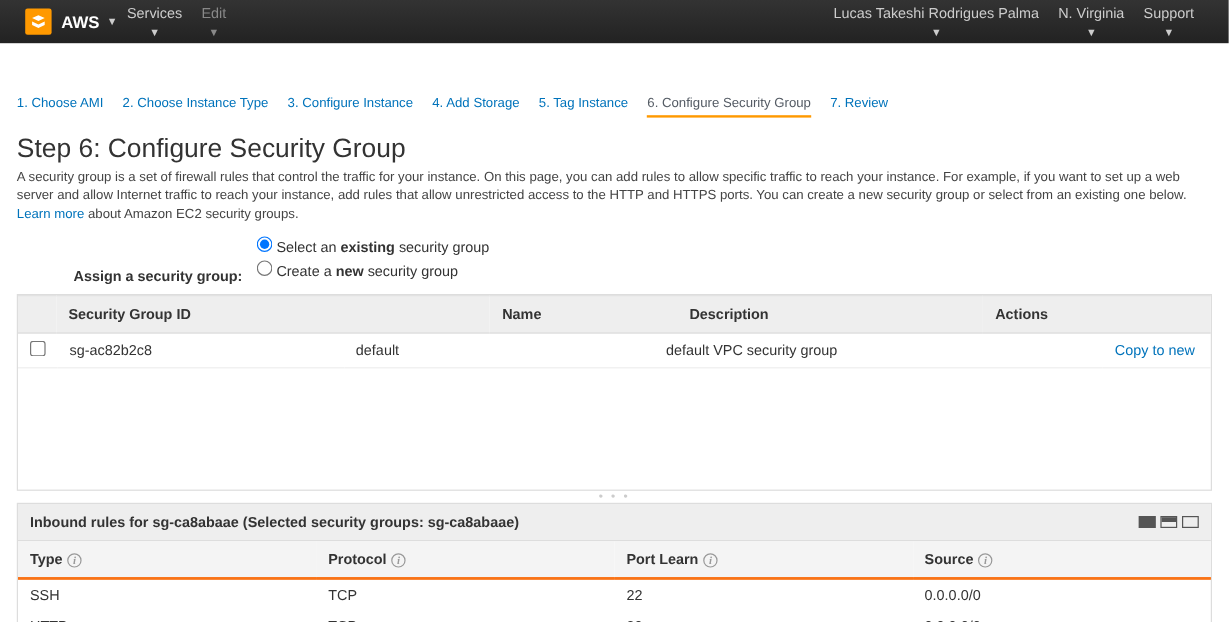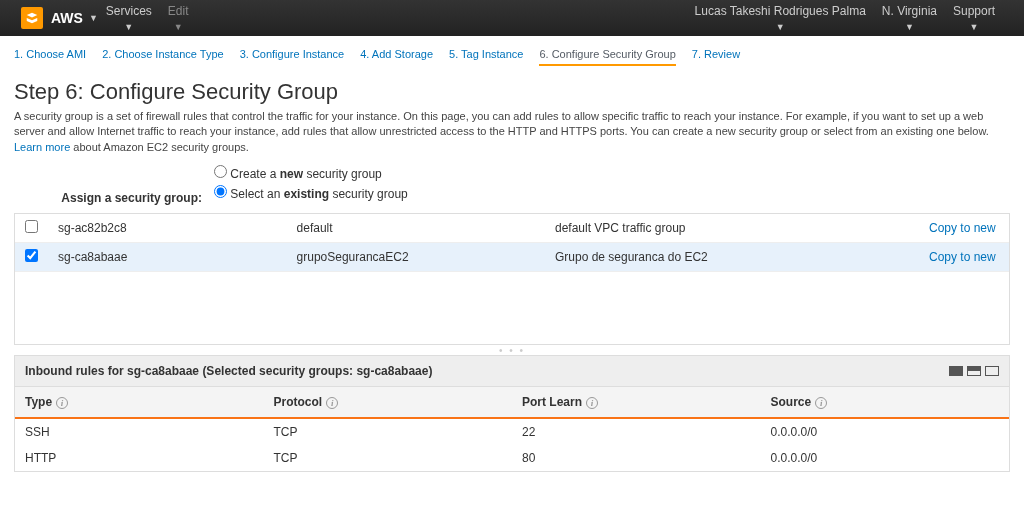--- a/index.html
+++ b/index.html
@@ -9,21 +9,21 @@
   .topnav { background: linear-gradient(#333, #222); height: 36px; display: flex; align-items: center; padding: 0 21px; color: #ccc; }
   .topnav .logo { width: 22px; height: 22px; background: #f90; border-radius: 2px; margin-right: 8px; display: flex; align-items: center; justify-content: center; }
   .topnav .logo svg { width: 14px; height: 14px; }
   .topnav .brand { font-weight: bold; font-size: 14px; color: #fff; margin-right: 6px; }
   .topnav .item { margin: 0 8px; font-size: 12px; cursor: pointer; display: flex; align-items: center; gap: 4px; flex-direction: column; }
   .topnav .item.dim { color: #888; }
   .topnav .spacer { flex: 1; }
   .topnav .caret { font-size: 9px; }
   
   
-  .wiz { display: flex; gap: 16px; padding: 8px 14px 0; border-bottom: 1px solid transparent; }
+  .wiz { display: flex; gap: 16px; padding: 8px 14px 0; border-bottom: 1px solid transparent; margin-top: 32px; }
   .wiz a { color: #0073bb; font-size: 11px; text-decoration: none; padding: 4px 0; cursor: pointer; }
   .wiz a.active { color: #545b64; border-bottom: 2px solid #f90; }
   
   .content { padding: 6px 14px 10px; }
   h1 { font-size: 22px; font-weight: normal; color: #333; margin: 6px 0 4px; }
   .desc { font-size: 11px; color: #444; line-height: 1.4; }
   .desc a { color: #0073bb; text-decoration: none; }
   
   .assign { display: flex; align-items: flex-end; margin: 10px 0 8px; }
   .assign .lbl { width: 200px; text-align: right; font-weight: bold; font-size: 12px; padding-right: 12px; padding-top: 2px; }
@@ -106,46 +106,50 @@
 <div class="content">
   <h1>Step 6: Configure Security Group</h1>
   <p class="desc">
     <span>A security group is a set of firewall rules that control the traffic for your instance. On this page, you can add rules to allow specific traffic to reach your instance. For example, if you want to set up a web server and allow Internet traffic to reach your instance, add rules that allow unrestricted access to the HTTP and HTTPS ports. You can create a new security group or select from an existing one below. </span><a>Learn more</a><span> about Amazon EC2 security groups.</span>
   </p>
 
   <div class="assign">
     <div class="lbl">Assign a security group:</div>
     <div class="opts">
       <label>
+        <input type="radio" name="sg" checked="" style="">
+        <span>Select an </span><b>existing</b><span> security group</span>
+      </label>
+      <label>
         <input type="radio" name="sg" style="">
         <span>Create a </span><b>new</b><span> security group</span>
-      </label>
-      <label>
-        <input type="radio" name="sg" checked="" style="">
-        <span>Select an </span><b>existing</b><span> security group</span>
       </label>
     </div>
   </div>
 
   <div class="sgbox">
+    <table class="sgtable">
+      <thead>
+        <tr>
+          <th class="chk"></th>
+          <th>Security Group ID</th>
+          <th>Name</th>
+          <th>Description</th>
+          <th>Actions</th>
+        </tr>
+      </thead>
+    </table>
     <div class="sgbody">
       <table class="sgtable">
         <tbody id="sg-rows">
             <tr>
               <td style="width:32px"><input type="checkbox" style=""></td>
               <td style="width:24%">sg-ac82b2c8</td>
               <td style="width:26%">default</td>
-              <td>default VPC traffic group</td>
-              <td style="width:90px"><span class="copylink">Copy to new</span></td>
-            </tr>
-            <tr class="selected">
-              <td style="width:32px"><input type="checkbox" checked="" style=""></td>
-              <td style="width:24%">sg-ca8abaae</td>
-              <td style="width:26%">grupoSegurancaEC2</td>
-              <td>Grupo de seguranca do EC2</td>
+              <td>default VPC security group</td>
               <td style="width:90px"><span class="copylink">Copy to new</span></td>
             </tr>
           </tbody>
       </table>
     </div>
   </div>
 
   <div class="splitter">• • •</div>
 
   <div class="rulesbox">

